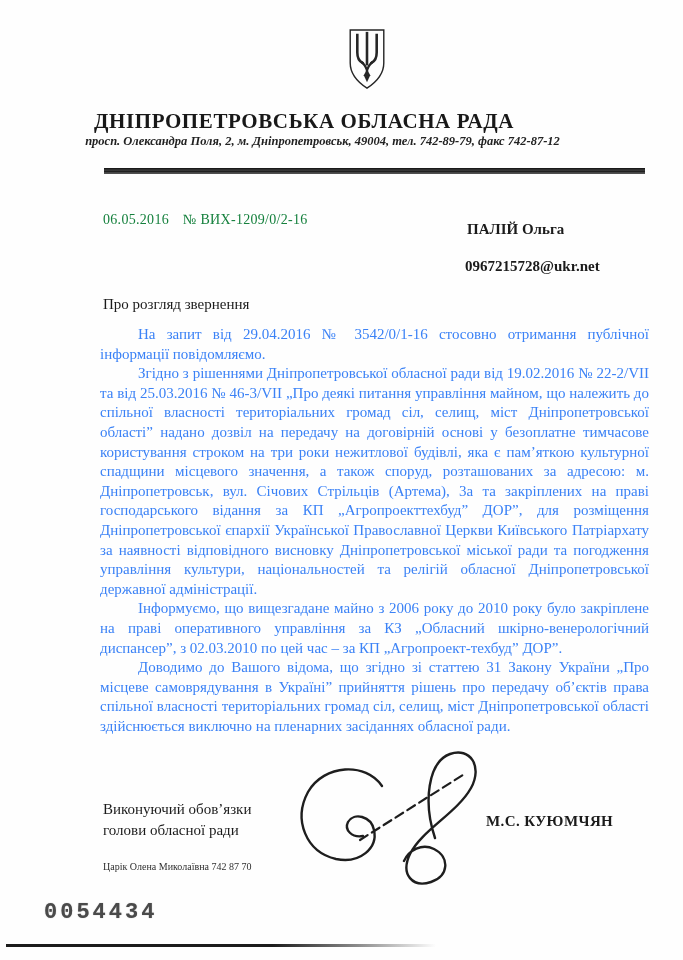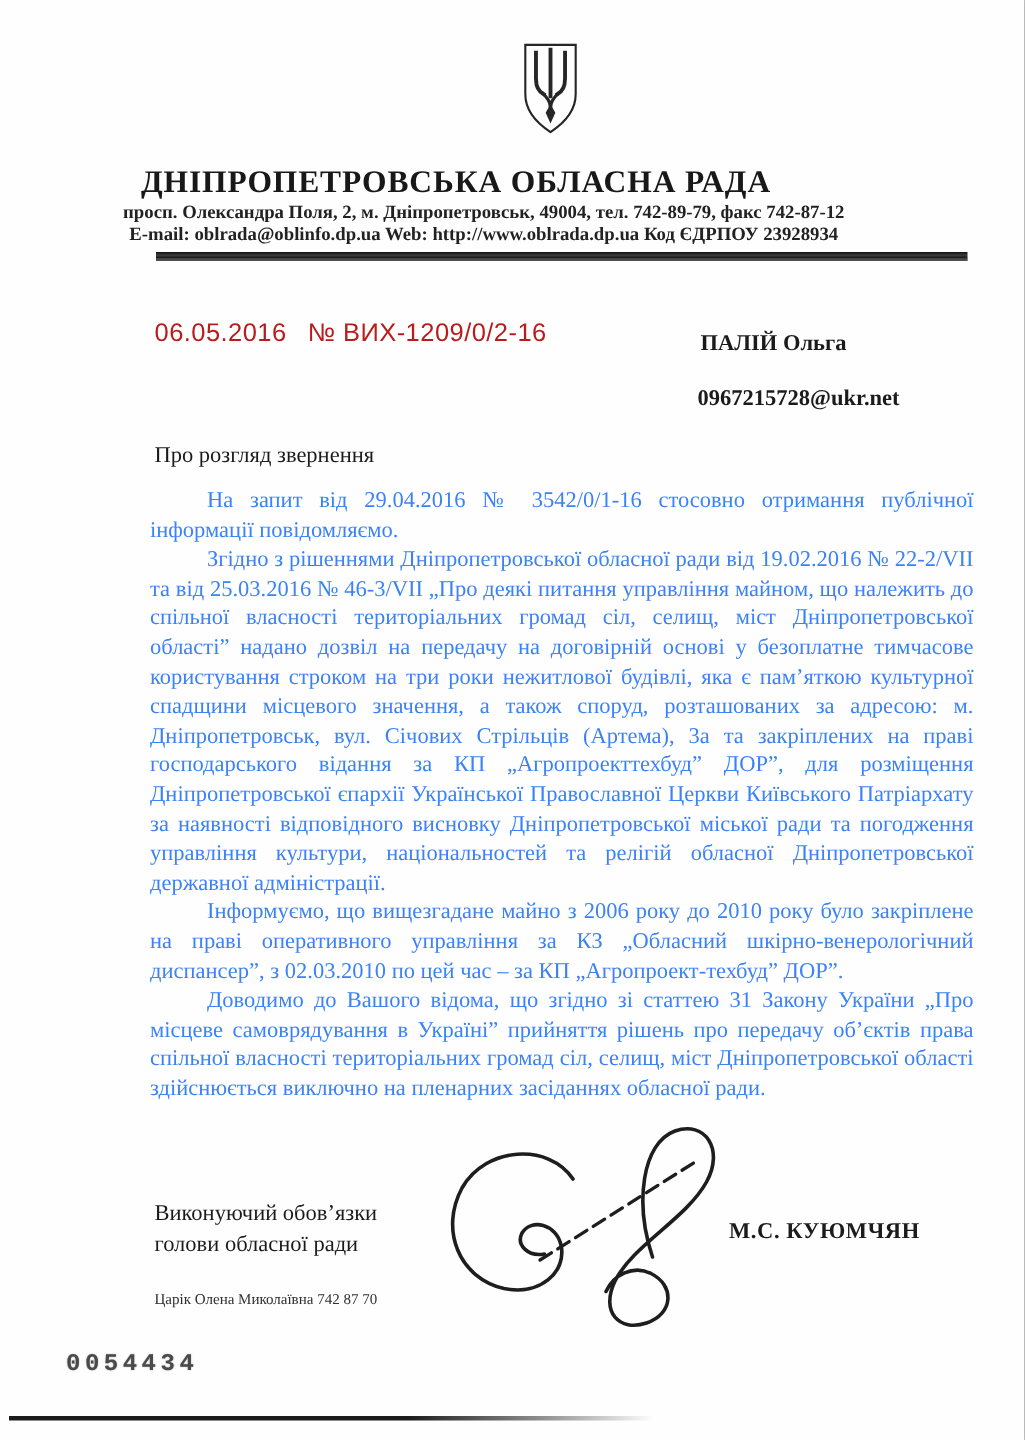--- a/index.html
+++ b/index.html
@@ -15,34 +15,34 @@
   }
   
   .emblem{position:absolute;left:347px;top:28px;width:40px;height:62px;}
   .org-name{
     position:absolute;left:0;top:109px;width:608px;
     text-align:center;font-size:21px;font-weight:bold;letter-spacing:.6px;
     color:#181818;
   }
   .addr{
     position:absolute;left:0;width:645px;text-align:center;
-    font-size:12.5px;font-weight:600;color:#222;
+    font-size:12.5px;font-weight:600;color:#222;font-style:italic;
   }
   .addr.l1{top:134px;}
   .addr.l2{top:149px;}
   .head-rule{
     position:absolute;left:104px;top:168px;width:541px;height:4px;
     background:linear-gradient(#101010,#3c3c3c 55%,#151515);
     border-bottom:2px solid rgba(120,120,120,.45);
   }
   
   .date-row{
     position:absolute;left:103px;top:212px;
-    font-family:Liberation Sans, sans-serif;
-    font-size:17px;color:#b91c1c;letter-spacing:.3px;
+    font-family:Liberation Serif, serif;
+    font-size:14px;color:#15803d;letter-spacing:.3px;
   }
   .date-row .ref{margin-left:14px;}
   .recipient-name{
     position:absolute;left:467px;top:221px;
     font-size:15px;font-weight:bold;
   }
   .recipient-email{
     position:absolute;left:465px;top:258px;
     font-size:15px;font-weight:bold;
   }
@@ -69,21 +69,21 @@
   }
   .signature-svg{position:absolute;left:292px;top:746px;width:192px;height:140px;}
   .executor-note{
     position:absolute;left:103px;top:861px;
     font-size:10px;color:#2f2f2f;
   }
   
   .stamp-number{
     position:absolute;left:44px;top:900px;
     font-family:"Liberation Mono","DejaVu Sans Mono",monospace;
-    font-size:16px;font-weight:bold;letter-spacing:3px;
+    font-size:22px;font-weight:bold;letter-spacing:3px;
     color:#4a4a4a;
     text-shadow:0 0 1px rgba(90,90,90,.6);
   }
   .bottom-line{
     position:absolute;left:6px;top:944px;width:430px;height:3px;
     background:linear-gradient(to right,#1c1c1c 0%,#1c1c1c 62%,#8c8c8c 82%,rgba(140,140,140,0) 100%);
   }
 </style>
 </head>
 <body>
@@ -96,21 +96,20 @@
       <path d="M15,11 V38 Q15 50 23 54"></path>
       <path d="M45,11 V38 Q45 50 37 54"></path>
       <path d="M30,8 V56"></path>
     </g>
     <path d="M21,52 Q30 60 30 68 Q30 60 39 52" fill="none" stroke="#262626" stroke-width="3.4"></path>
     <path d="M30,64 L25,73 L30,84 L35,73 Z" fill="#262626"></path>
   </svg>
 
   <div class="org-name">ДНІПРОПЕТРОВСЬКА ОБЛАСНА РАДА</div>
   <div class="addr l1">просп. Олександра Поля, 2, м. Дніпропетровськ, 49004, тел. 742-89-79, факс 742-87-12</div>
-  <div class="addr l2">E-mail: oblrada@oblinfo.dp.ua Web: http://www.oblrada.dp.ua Код ЄДРПОУ 23928934</div>
   <div class="head-rule"></div>
 
   <div class="date-row">
     <span>06.05.2016</span><span class="ref">№ ВИХ-1209/0/2-16</span>
   </div>
 
   <div class="recipient-name">ПАЛІЙ Ольга</div>
   <div class="recipient-email">0967215728@ukr.net</div>
   <div class="subject">Про розгляд звернення</div>
 

